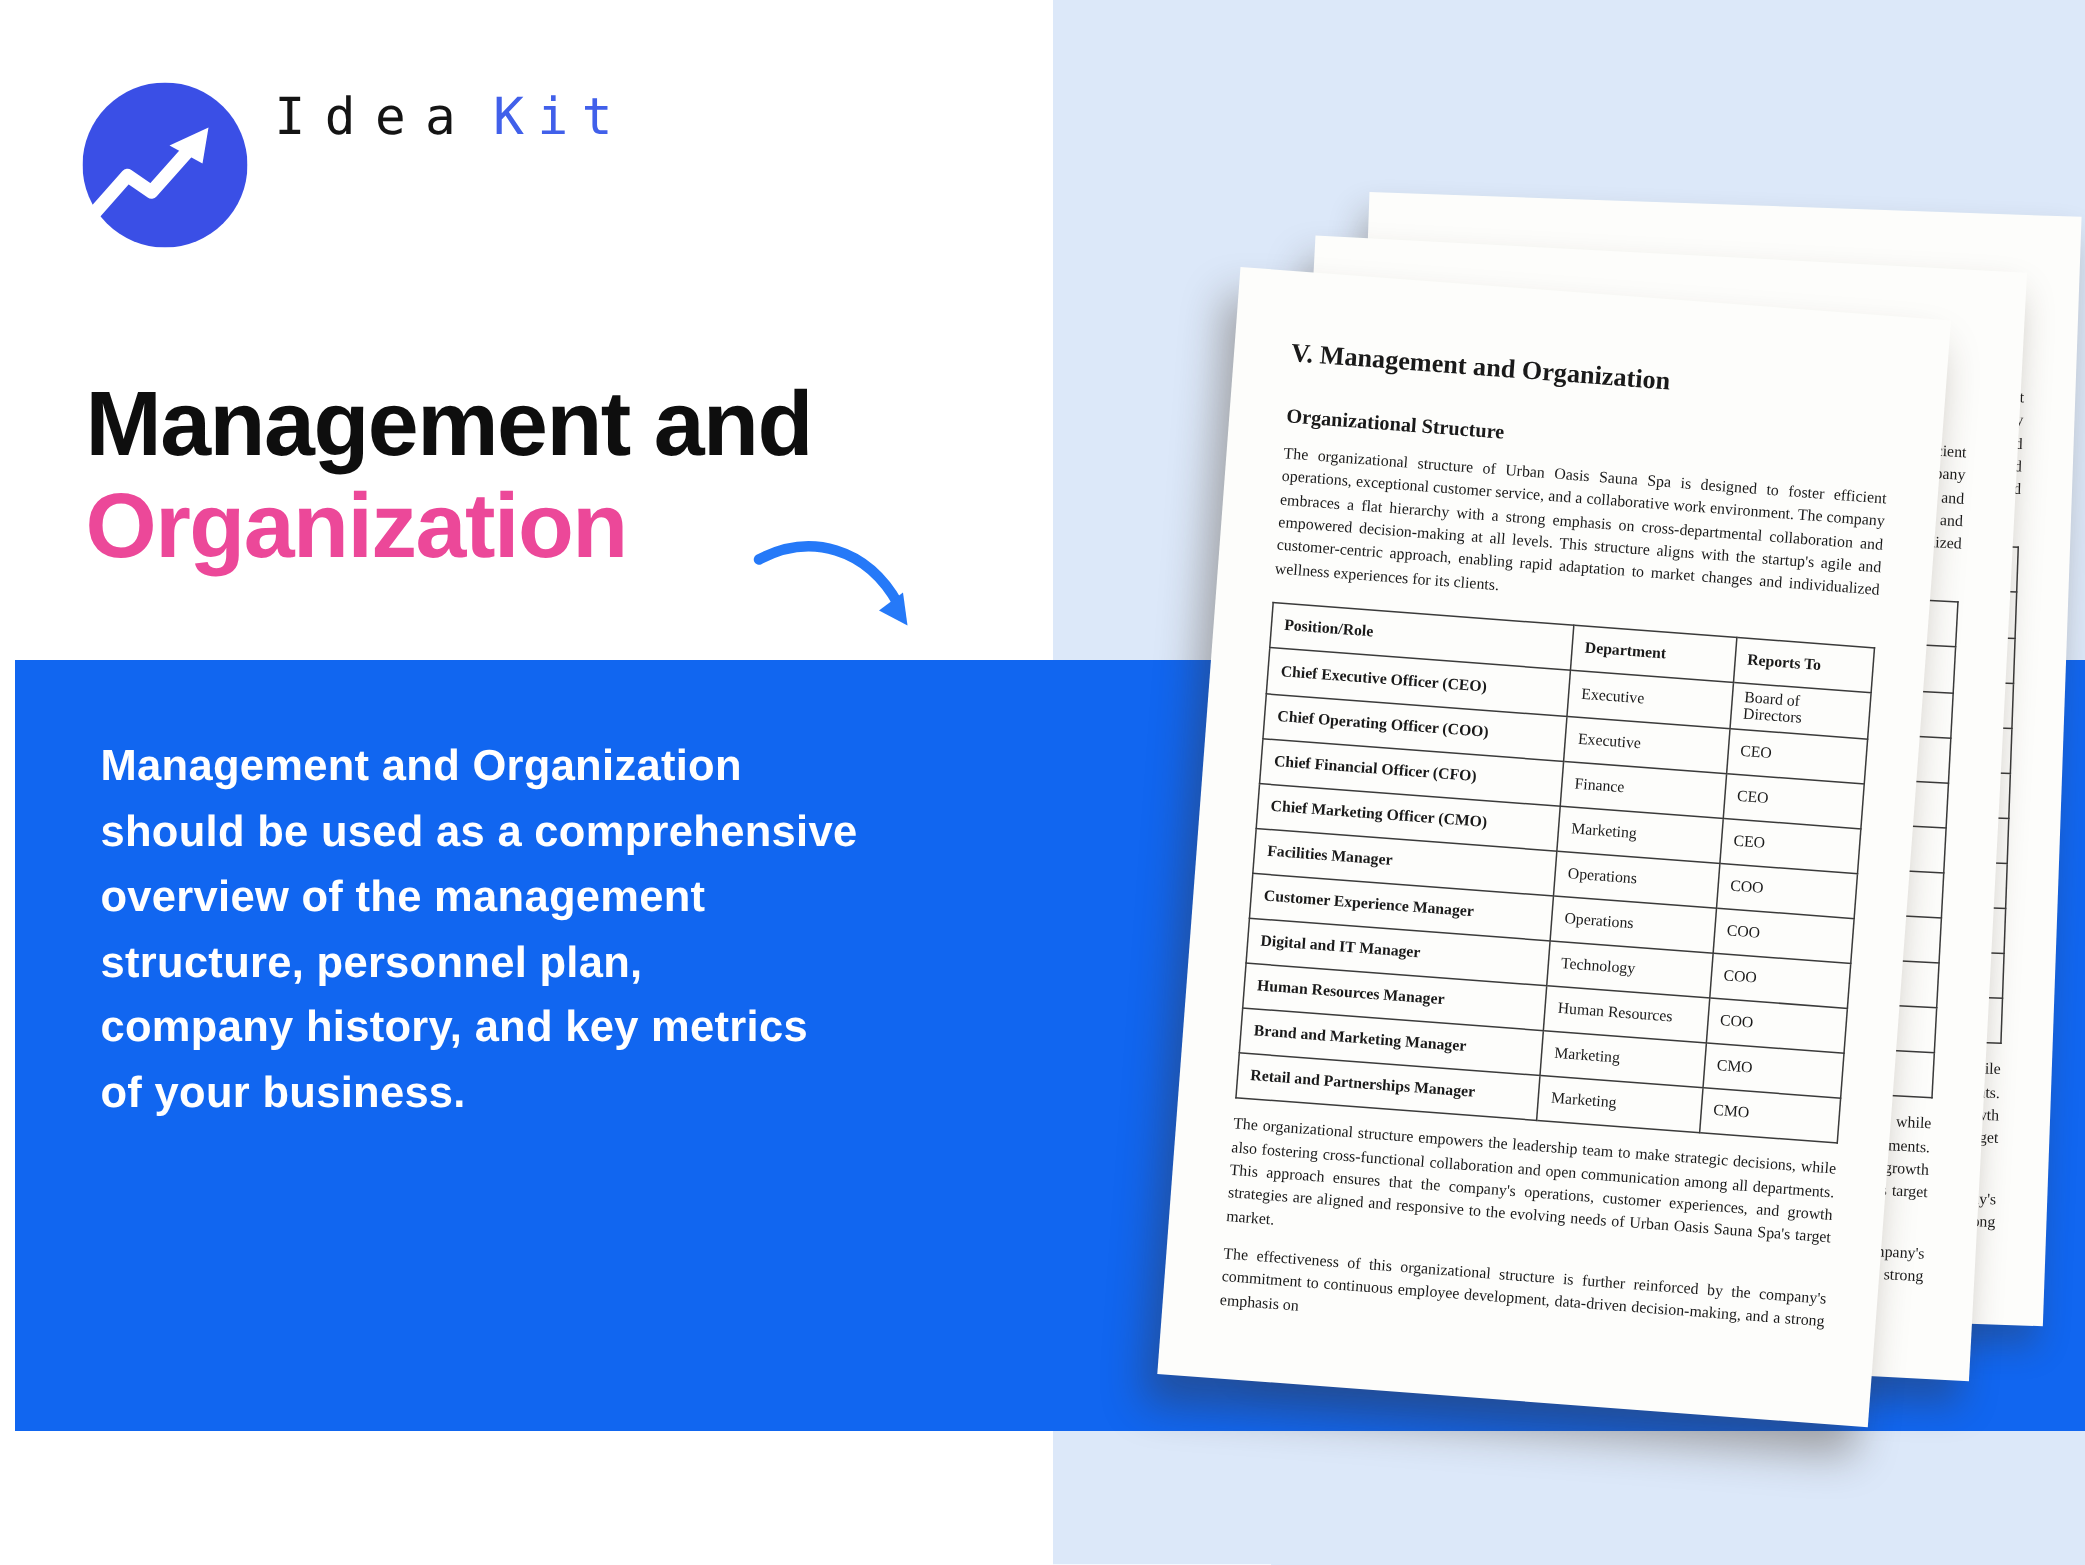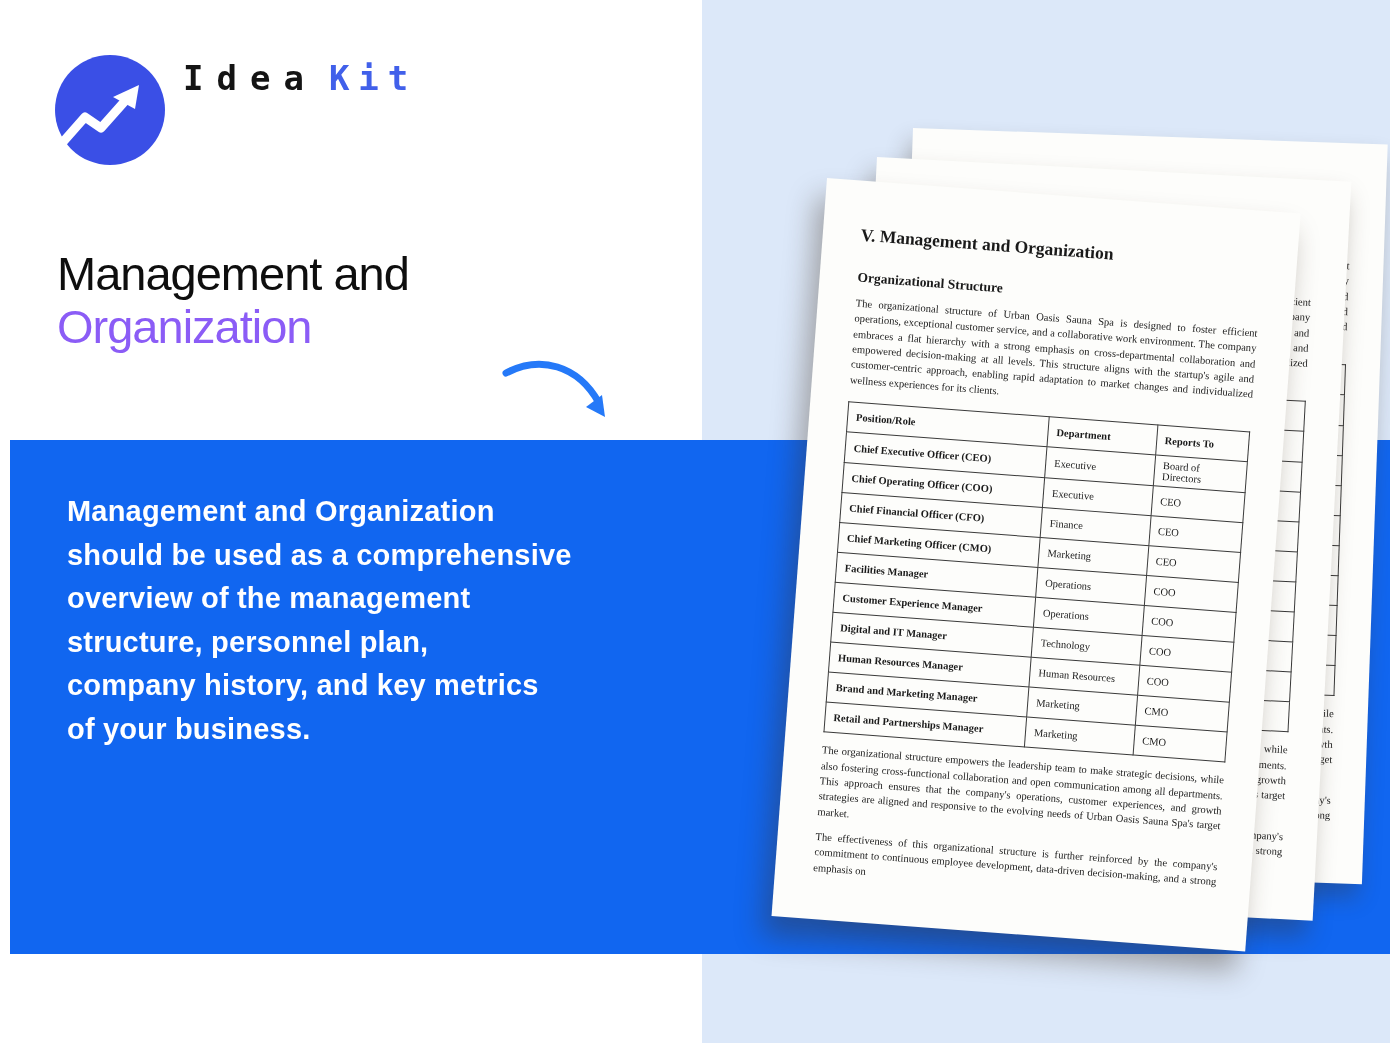--- a/index.html
+++ b/index.html
@@ -30,28 +30,28 @@
     font-size:47px;font-weight:800;color:#141414;letter-spacing:.5px;
     line-height:1.05;
   }
   .i-wrap{position:relative;display:inline-block;}
   .i-caret{
     position:absolute;left:50%;top:-19px;transform:translateX(-50%);
     color:#3a4fe6;font-size:30px;font-weight:900;line-height:1;
   }
   .brand-line2{
     margin-top:6px;font-family:"DejaVu Sans Mono",monospace;
-    font-size:34px;font-weight:700;color:#141414;
+    font-size:34px;font-weight:400;color:#141414;
   }
   .brand-idea{letter-spacing:13px;}
   .brand-kit{color:#4160ea;letter-spacing:9px;margin-left:12px;}
   
   .hero{position:absolute;left:57px;top:248px;z-index:4;}
-  .hero-line{font-size:47px;font-weight:400;line-height:1.12;letter-spacing:-1px;color:#0e0e0e;}
-  .hero-line.blue{color:#8b5cf6;}
+  .hero-line{font-size:61px;font-weight:700;line-height:1.12;letter-spacing:-1px;color:#0e0e0e;}
+  .hero-line.blue{color:#ec4899;}
   .curved-arrow{position:absolute;left:498px;top:355px;width:120px;height:85px;z-index:4;}
   
   .stack{position:absolute;left:640px;top:115px;width:760px;height:830px;z-index:3;}
   .page{
     position:absolute;width:475px;height:740px;background:#fdfdfb;
     transform-origin:0 0;
     box-shadow:-8px 20px 28px rgba(60,45,30,.38);
   }
   .page.back{left:273px;top:13px;transform:rotate(2deg);box-shadow:-4px 14px 22px rgba(60,45,30,.30);}
   .page.mid{left:237px;top:42px;transform:rotate(3deg);box-shadow:-6px 16px 24px rgba(60,45,30,.34);}

